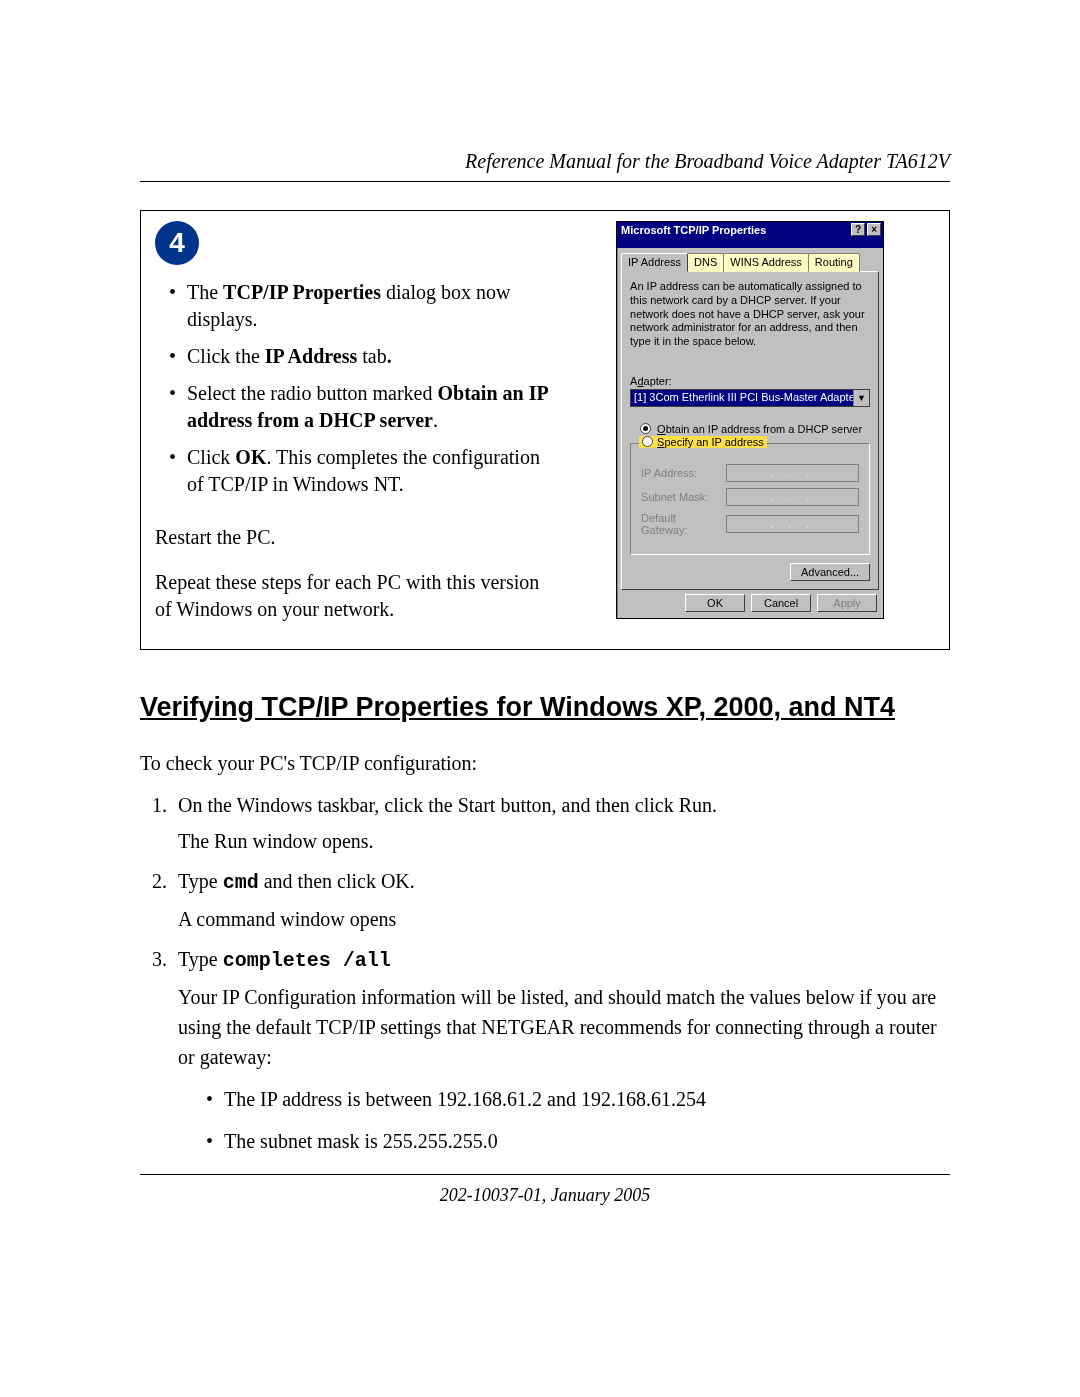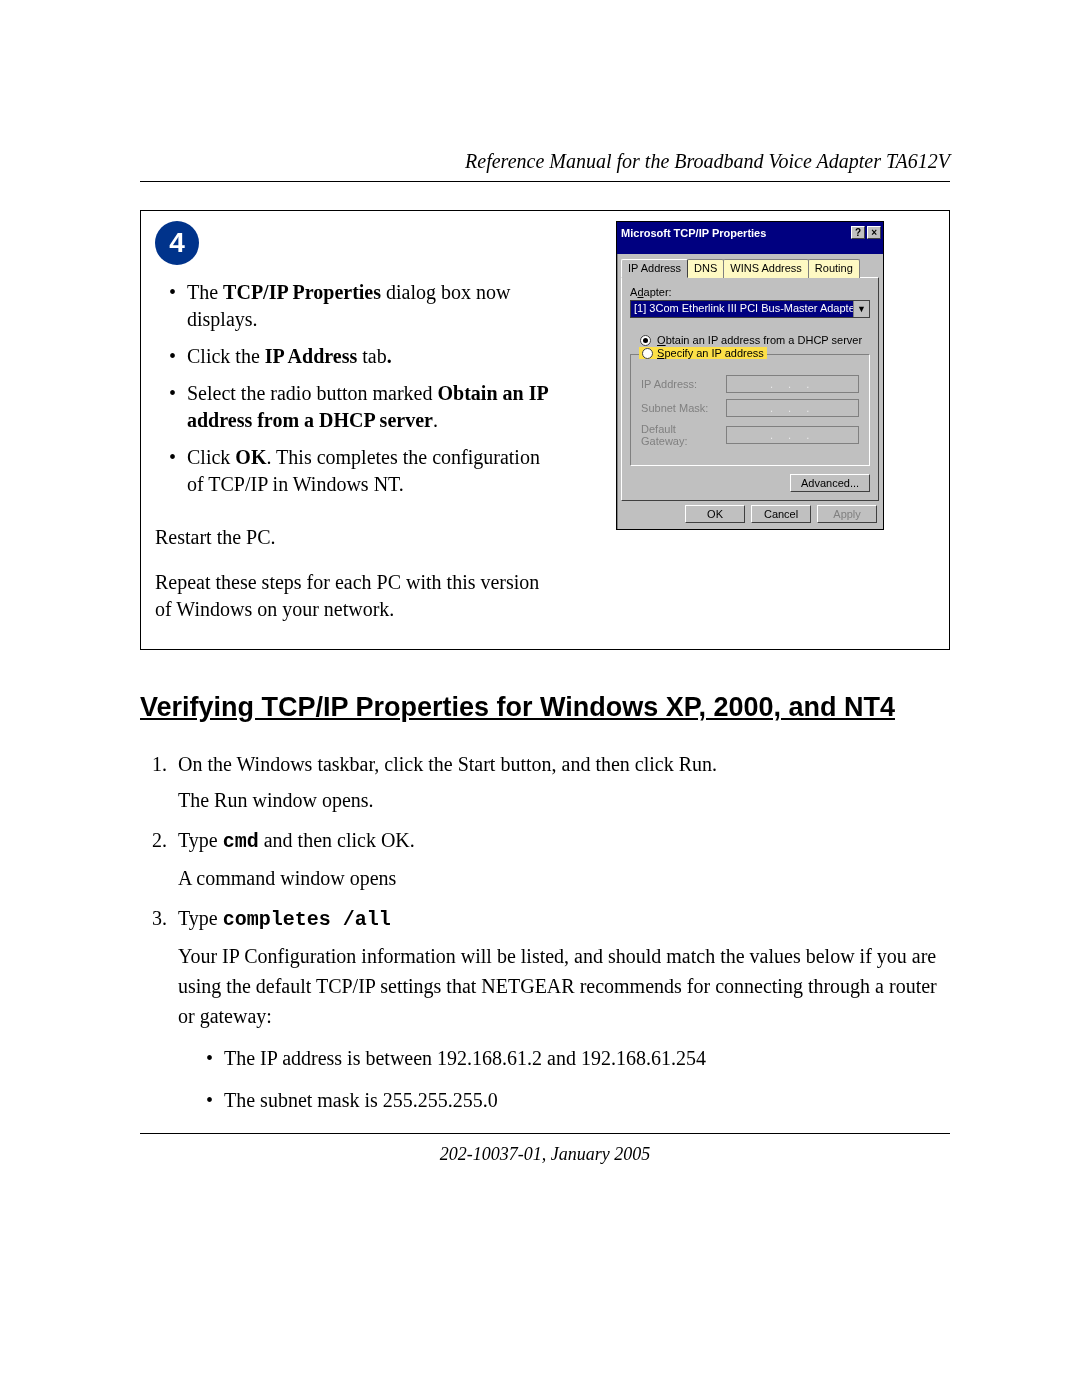--- a/index.html
+++ b/index.html
@@ -30,21 +30,21 @@
   .b { font-weight: bold; }
 
   
   .dlg {
     width: 268px; font-family: "MS Sans Serif", Tahoma, Arial, sans-serif;
     font-size: 11px; color: #000; border: 1px solid #000;
     background: #c0c0c0; box-shadow: 1px 1px 0 #808080 inset;
     margin: 0 auto; position: relative;
   }
   .dlg .titlebar {
-    height: 32px; background: #000080; color: #fff; display: flex;
+    height: 26px; background: #000080; color: #fff; display: flex;
     align-items: center; padding: 0 2px 11px 4px; font-weight: bold;
     justify-content: space-between;
   }
   .dlg .titlebar .tbtns { display: flex; gap: 2px; }
   .dlg .titlebar .tbtn {
     width: 14px; height: 13px; background: #c0c0c0; border: 1px solid #fff;
     border-right-color: #404040; border-bottom-color: #404040;
     color: #000; font-size: 10px; line-height: 11px; text-align: center;
     font-family: Arial, sans-serif;
   }
@@ -168,20 +168,21 @@
         </div>
 
         <div class="tabs">
           <div class="tab active">IP Address</div>
           <div class="tab">DNS</div>
           <div class="tab">WINS Address</div>
           <div class="tab">Routing</div>
         </div>
 
         <div class="panel">
+          <div class="info">An IP address can be automatically assigned to this network card by a DHCP server. If your network does not have a DHCP server, ask your network administrator for an address, and then type it in the space below.</div>
 
           <div class="lbl">A<span class="u">d</span>apter:</div>
           <div class="combo">
             <div class="sel">[1] 3Com Etherlink III PCI Bus-Master Adapter (3C590)</div>
             <div class="cbtn">▼</div>
           </div>
 
           <div class="opt">
             <span class="radio checked"></span>
             <span><span class="u">O</span><span>btain an IP address from a DHCP server</span></span>
@@ -215,20 +216,21 @@
           <div class="btn">OK</div>
           <div class="btn">Cancel</div>
           <div class="btn disabled">Apply</div>
         </div>
       </div>
     </div>
   </div>
 
   <h2 class="sec">Verifying TCP/IP Properties for Windows XP, 2000, and NT4</h2>
 
+  <p class="body">To check your PC's TCP/IP configuration:</p>
 
   <ol class="steps">
     <li>
       <span>On the Windows taskbar, click the Start button, and then click Run.</span>
       <p>The Run window opens.</p>
     </li>
     <li>
       <span>
         <span>Type </span><span class="mono">cmd</span><span> and then click OK.</span>
       </span>

